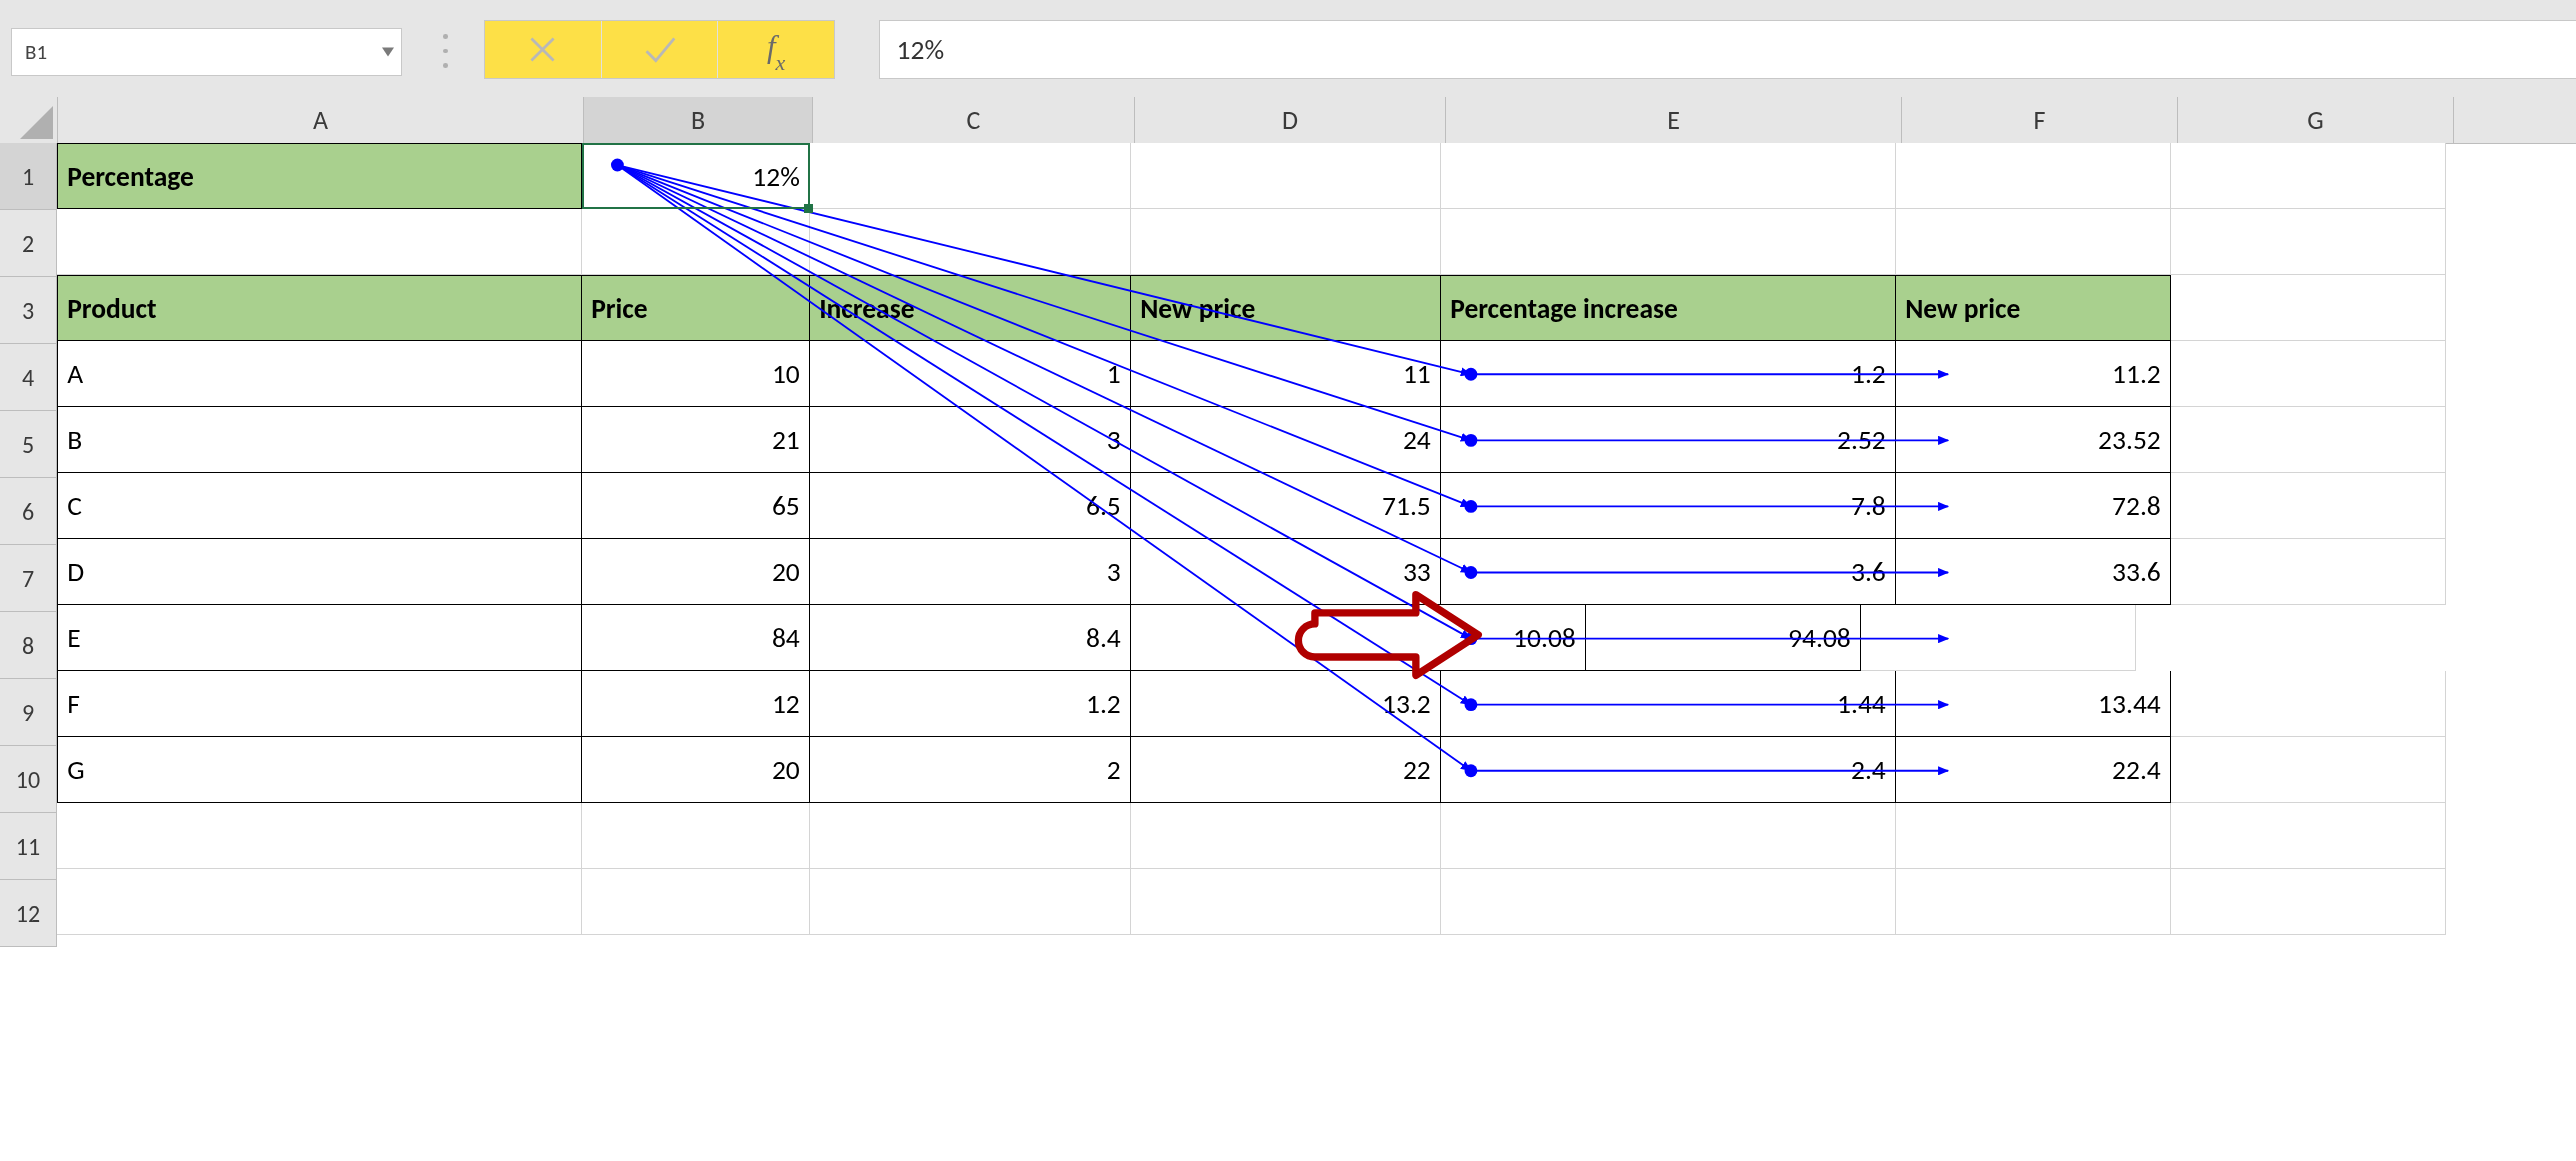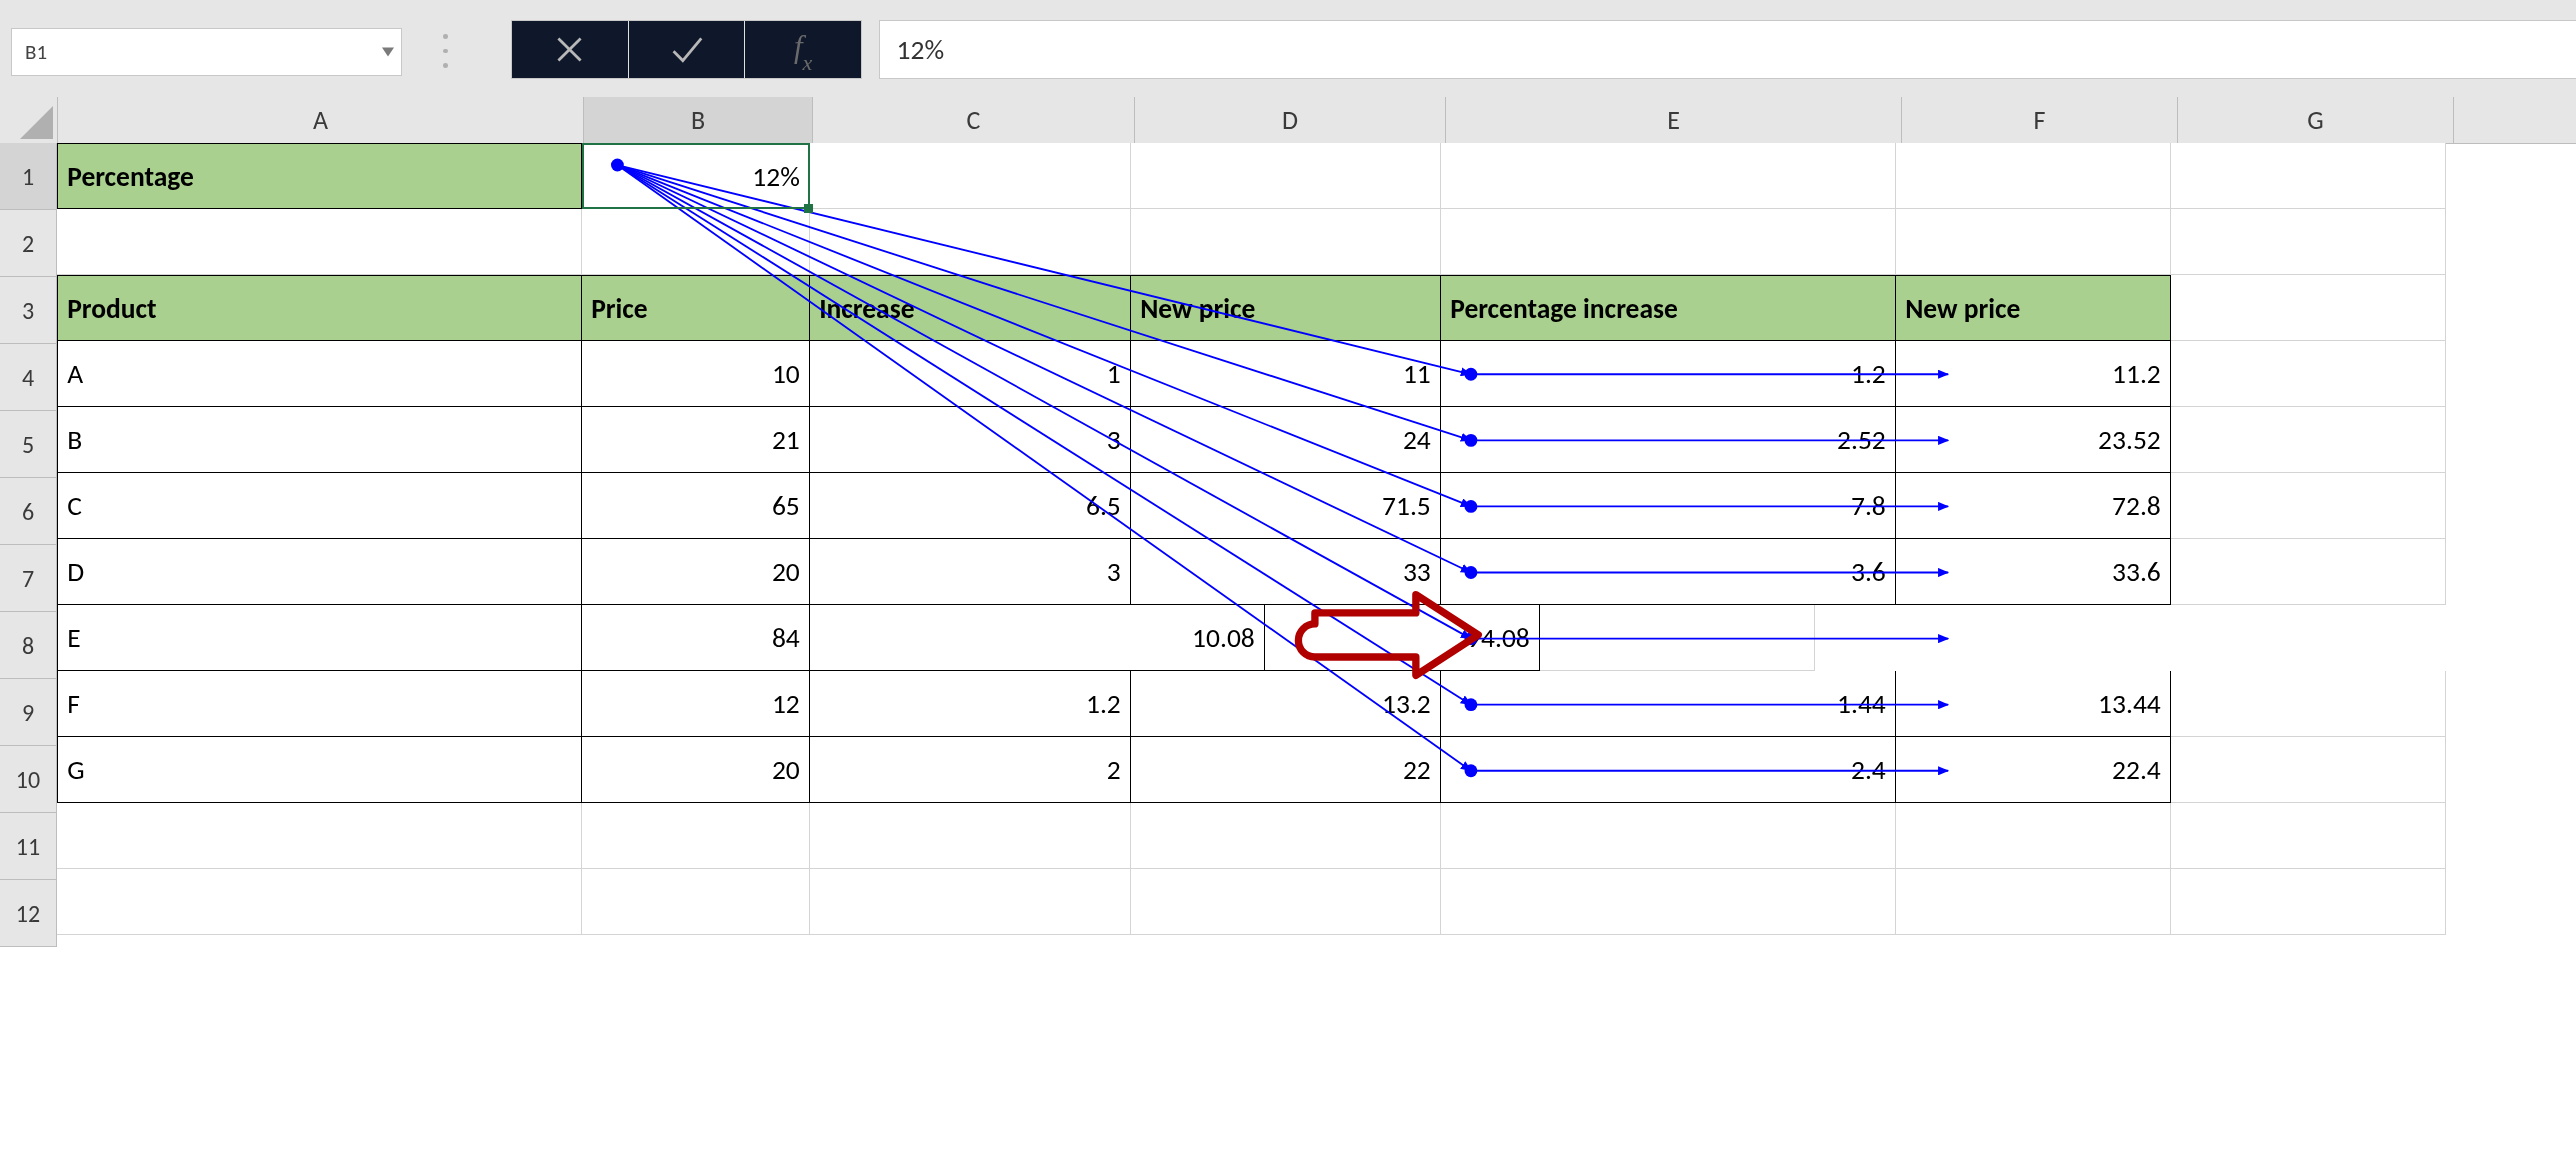--- a/index.html
+++ b/index.html
@@ -62,25 +62,25 @@
     display: flex;
     flex-direction: column;
     justify-content: space-around;
     align-items: center;
   }
   .fb-divider-dots span {
     width: 4.6px; height: 4.6px; background: #b0b0b0; border-radius: 50%;
   }
   .fb-buttons {
     position: absolute;
-    left: 511px;
+    left: 484px;
     top: 20px;
     height: 57px;
     width: 349px;
-    background: #0f172a;
+    background: #fde047;
     border: 0.9px solid #c8c8c8;
     display: flex;
     align-items: center;
   }
   .fb-buttons .seg {
     flex: 1;
     height: 100%;
     display: flex;
     align-items: center;
     justify-content: center;
@@ -500,20 +500,23 @@
           <span>33.6</span>
         </div>
       <div class="cell cG"></div>
     </div>
     <div class="row">
       <div class="cell cA l tbl tbl-left">
           <span>E</span>
         </div>
       <div class="cell cB r tbl">
           <span>84</span>
+        </div>
+      <div class="cell cC r tbl">
+          <span>8.4</span>
         </div>
       <div class="cell cE r tbl">
           <span>10.08</span>
         </div>
       <div class="cell cF r tbl">
           <span>94.08</span>
         </div>
       <div class="cell cG"></div>
     </div>
     <div class="row">

